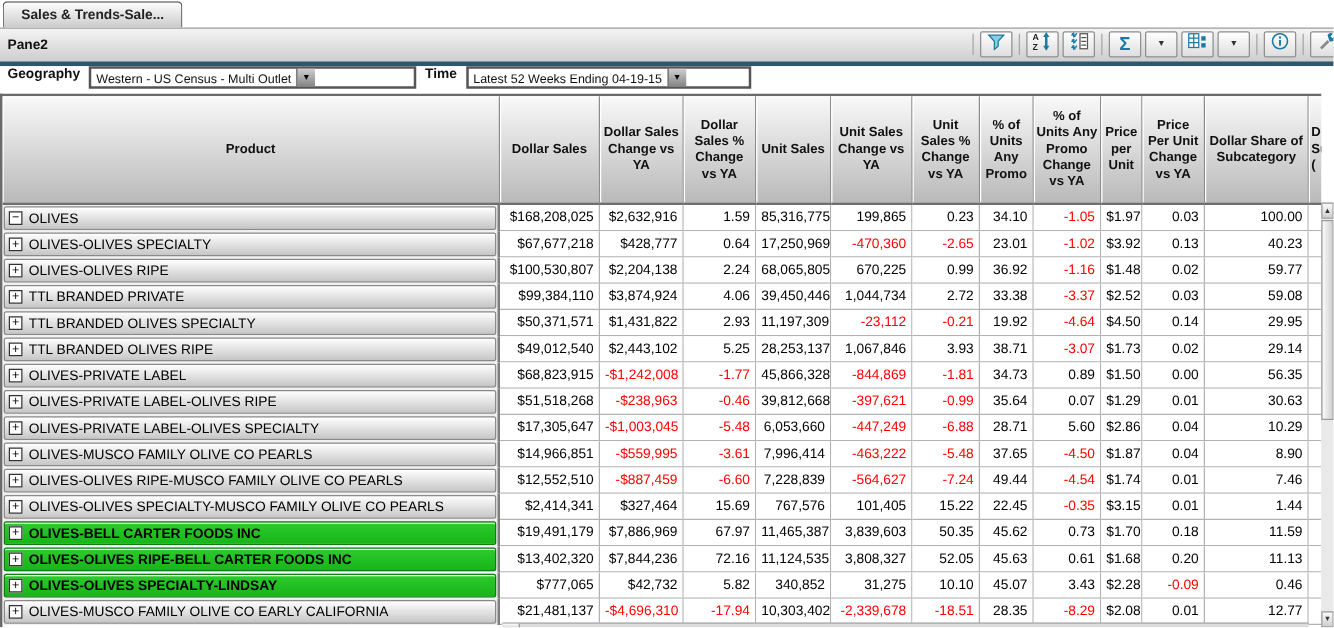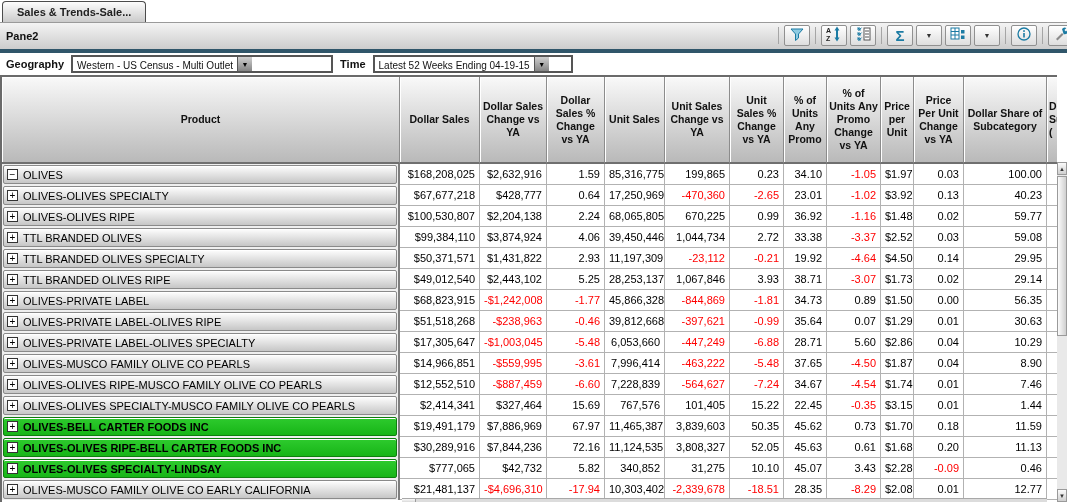--- a/index.html
+++ b/index.html
@@ -20,27 +20,27 @@
   .pane-title { font-size:11px; font-weight:bold; color:#111; padding-left:6px; }
   .toolbar { position:absolute; right:-7px; top:2px; display:flex; align-items:center; gap:3px; }
   .tsep { width:1px; height:17px; background:#a5a5a5; margin:0 2px; }
   .tbtn { height:21px; min-width:26px; padding:0 3px; border:1px solid #909090; border-radius:2px;
     background:linear-gradient(#ffffff,#dedede); display:flex; align-items:center; justify-content:center; gap:2px; }
   .sigma { font-size:15px; font-weight:bold; color:#1b7ba3; line-height:15px; }
   .caret { font-size:7px; color:#333; }
   .dark-band { height:4px; background:#30566a; }
 
   
-  .filter-bar { height:22px; background:#fff; display:flex; align-items:center; padding-left:6px; gap:7px; }
+  .filter-bar { height:22px; background:#fff; display:flex; padding-left:6px; gap:7px; }
   .flabel { font-size:11px; font-weight:bold; color:#111; }
   .select { height:18px; border:2px solid #555; background:#fff; display:flex; align-items:stretch; }
   .select-text { font-size:10px; color:#111; padding:8px 4px; display:flex; align-items:center; white-space:nowrap; overflow:hidden; }
   .select-btn { width:15px; background:linear-gradient(#cfcfcf,#858585); border-left:1px solid #555;
     display:flex; align-items:center; justify-content:center; font-size:7px; color:#000; }
-  .sel-geo { width:262px; } .sel-time { width:200px; }
+  .sel-geo { width:262px; } .sel-time { width:228px; }
 
   
   .grid-wrap { position:absolute; left:0; top:75px; width:1057px; height:427px;
     border-left:2px solid #6a6a6a; border-top:2px solid #6a6a6a; overflow:hidden; background:#fff; }
   table { border-collapse:separate; border-spacing:0; table-layout:fixed; width:1057px; }
   col.c0{width:398px;} col.c1{width:80px;} col.c2{width:67px;} col.c3{width:58px;}
   col.c4{width:60px;} col.c5{width:65px;} col.c6{width:54px;} col.c7{width:43px;}
   col.c8{width:54px;} col.c9{width:33px;} col.c10{width:50px;} col.c11{width:83px;} col.c12{width:12px;}
   th { height:87px; background:linear-gradient(#f9f9f9,#b9b9b9); border-right:1px solid #8c8c8c;
     border-bottom:2px solid #6f6f6f; box-shadow:inset 1px 1px 0 #fff;
@@ -299,21 +299,21 @@
             <td class="val neg">-1.16</td>
             <td class="val">$1.48</td>
             <td class="val">0.02</td>
             <td class="val">59.77</td>
             <td class="val"></td>
           </tr>
           <tr>
             <td class="prodcell">
               <div class="prodbtn">
                 <span class="expander">+</span>
-                <span class="prodlabel">TTL BRANDED OLIVES</span>
+                <span class="prodlabel">TTL BRANDED PRIVATE</span>
               </div>
             </td>
             <td class="val">$99,384,110</td>
             <td class="val">$3,874,924</td>
             <td class="val">4.06</td>
             <td class="val">39,450,446</td>
             <td class="val">1,044,734</td>
             <td class="val">2.72</td>
             <td class="val">33.38</td>
             <td class="val neg">-3.37</td>
@@ -448,21 +448,21 @@
                 <span class="expander">+</span>
                 <span class="prodlabel">OLIVES-OLIVES RIPE-MUSCO FAMILY OLIVE CO PEARLS</span>
               </div>
             </td>
             <td class="val">$12,552,510</td>
             <td class="val neg">-$887,459</td>
             <td class="val neg">-6.60</td>
             <td class="val">7,228,839</td>
             <td class="val neg">-564,627</td>
             <td class="val neg">-7.24</td>
-            <td class="val">34.67</td>
+            <td class="val">49.44</td>
             <td class="val neg">-4.54</td>
             <td class="val">$1.74</td>
             <td class="val">0.01</td>
             <td class="val">7.46</td>
             <td class="val"></td>
           </tr>
           <tr>
             <td class="prodcell">
               <div class="prodbtn">
                 <span class="expander">+</span>
@@ -502,21 +502,21 @@
             <td class="val">11.59</td>
             <td class="val"></td>
           </tr>
           <tr class="hl">
             <td class="prodcell">
               <div class="prodbtn">
                 <span class="expander">+</span>
                 <span class="prodlabel">OLIVES-OLIVES RIPE-BELL CARTER FOODS INC</span>
               </div>
             </td>
-            <td class="val">$30,289,916</td>
+            <td class="val">$13,402,320</td>
             <td class="val">$7,844,236</td>
             <td class="val">72.16</td>
             <td class="val">11,124,535</td>
             <td class="val">3,808,327</td>
             <td class="val">52.05</td>
             <td class="val">45.63</td>
             <td class="val">0.61</td>
             <td class="val">$1.68</td>
             <td class="val">0.20</td>
             <td class="val">11.13</td>

